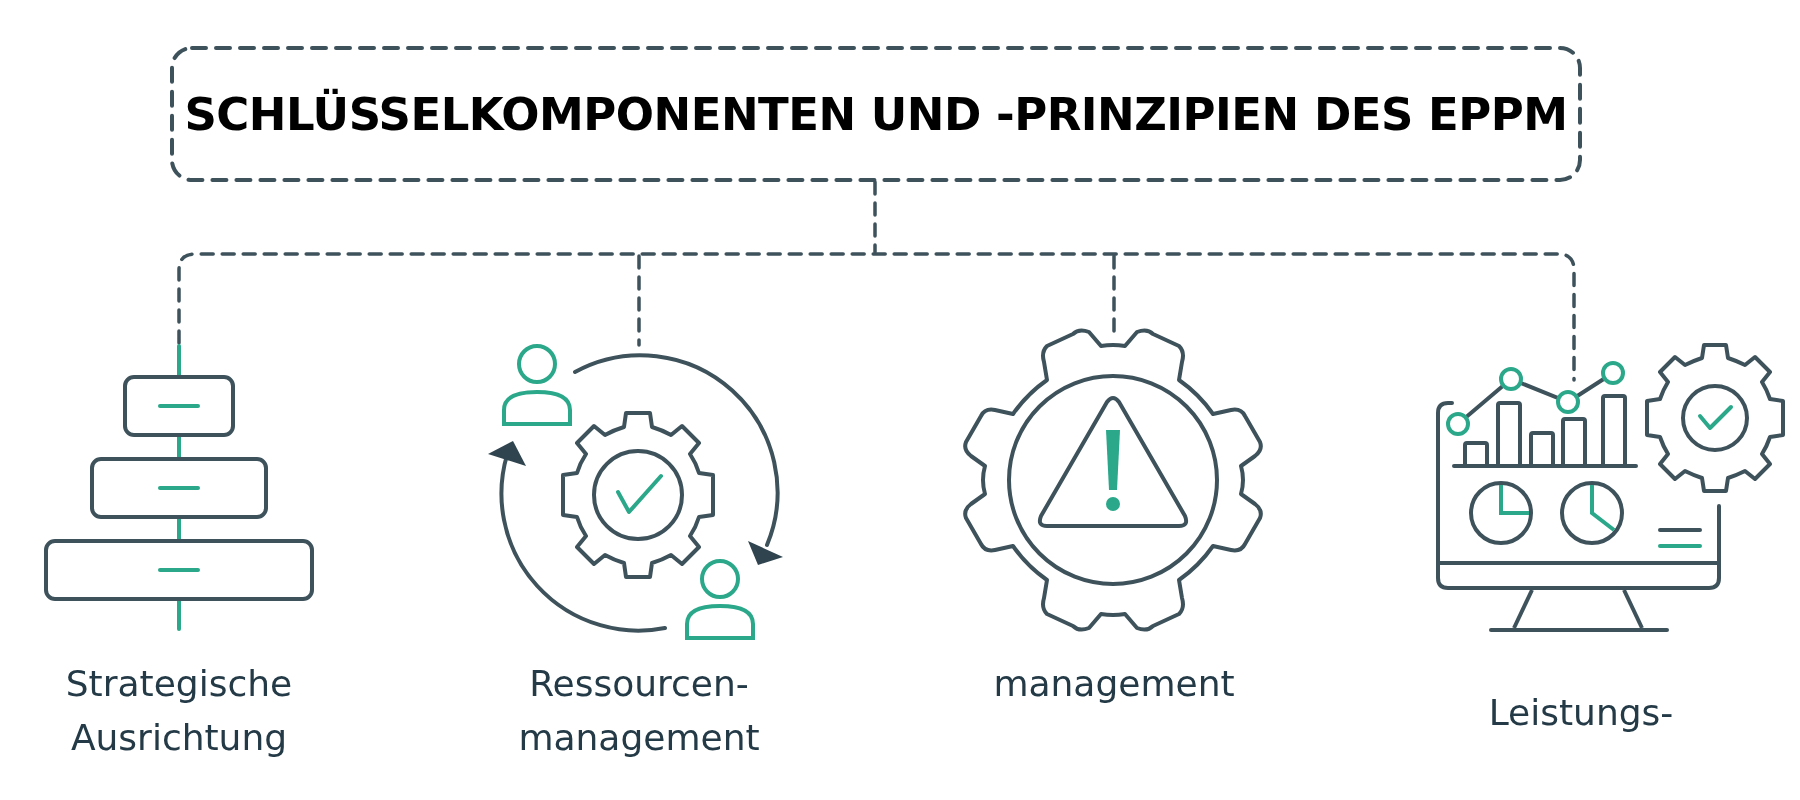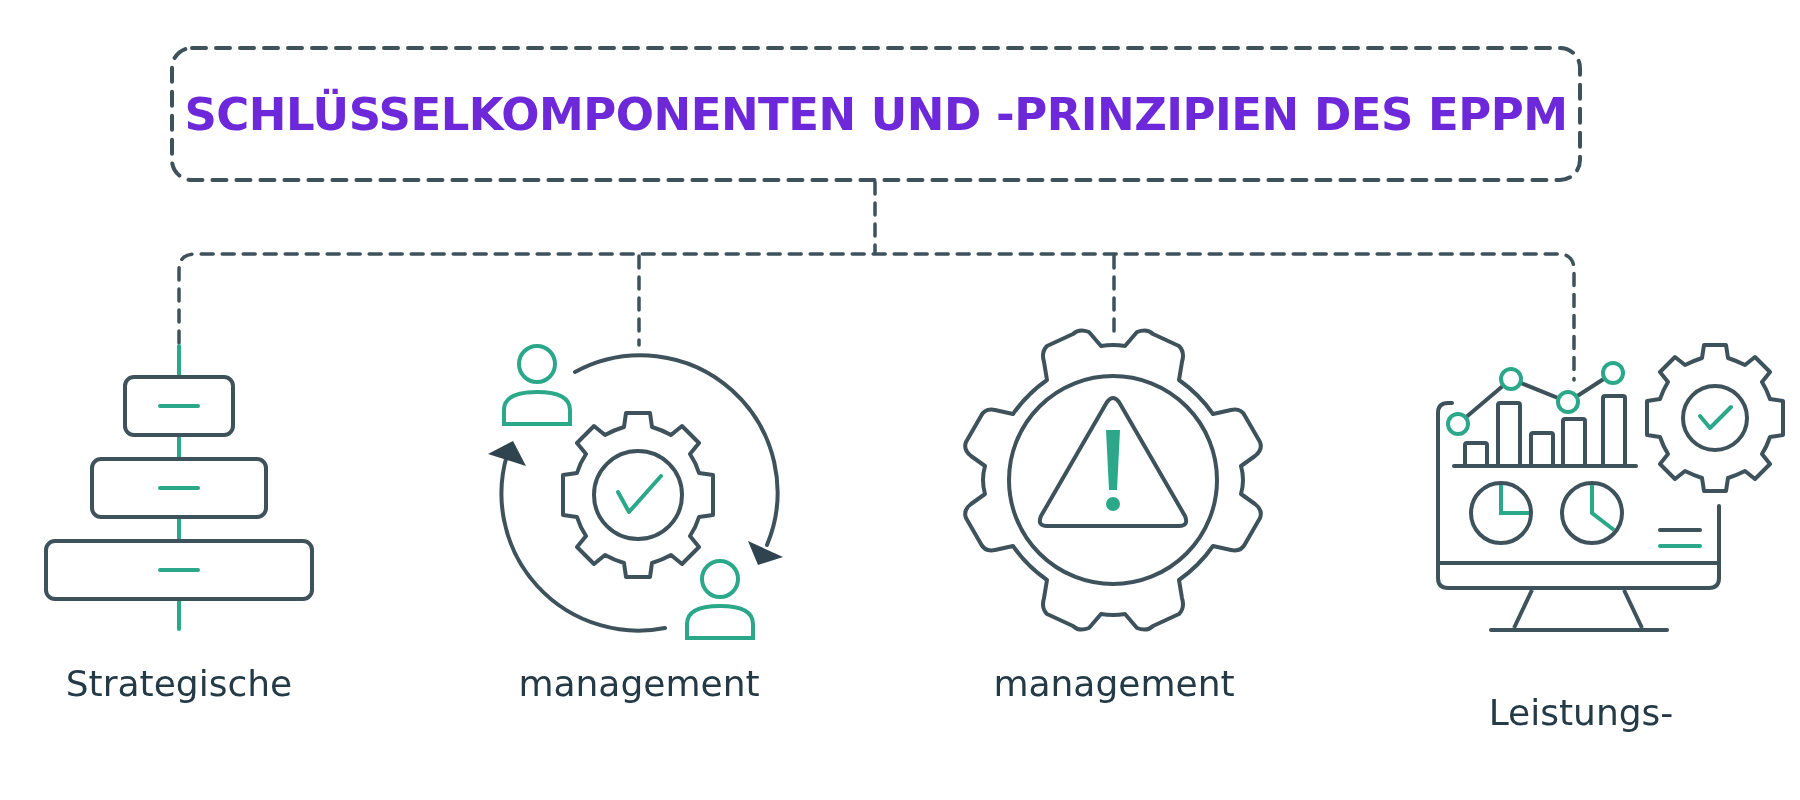--- a/index.html
+++ b/index.html
@@ -3,21 +3,21 @@
 <meta charset="utf-8">
 <style>
   html, body { margin:0; padding:0; background:#ffffff; }
   body { width:1800px; height:800px; position:relative; overflow:hidden;
          font-family:"Liberation Sans", "DejaVu Sans", sans-serif; }
   #canvas { position:absolute; left:0; top:0; width:1800px; height:800px; }
   .title {
     position:absolute; left:172px; top:48px; width:1408px; height:132px;
     display:flex; align-items:center; justify-content:center;
     font-family:"DejaVu Sans", "Liberation Sans", sans-serif;
-    font-weight:bold; font-size:45px; letter-spacing:-0.5px; color:#6d28d9;
+    font-weight:bold; font-size:45px; letter-spacing:-0.5px; color:#000000;
     white-space:nowrap;
   }
   .label {
     position:absolute; width:360px; text-align:center;
     font-family:"DejaVu Sans", "Liberation Sans", sans-serif;
     font-size:36px; line-height:54px; color:#243B47;
   }
   .label span { display:block; }
 </style>
 </head>
@@ -122,22 +122,24 @@
       <circle r="32" fill="none" stroke="#3E525C" stroke-width="4"></circle>
       <polyline points="-15,-2 -5,10 16,-11" fill="none" stroke="#2BA88A" stroke-width="4" stroke-linecap="round" stroke-linejoin="round"></polyline>
     </g>
   </g>
 </svg>
 
 <div class="title">SCHLÜSSELKOMPONENTEN UND -PRINZIPIEN DES EPPM</div>
 
 <div class="label" style="left:-1px; top:657px;">
   <span>Strategische</span>
+  <span>Ausrichtung</span>
 </div>
 <div class="label" style="left:459px; top:657px;">
+  <span>Ressourcen-</span>
   <span>management</span>
 </div>
 <div class="label" style="left:934px; top:657px;">
   <span>management</span>
 </div>
 <div class="label" style="left:1401px; top:686px;">
   <span>Leistungs-</span>
 </div>
 
 </body></html>

